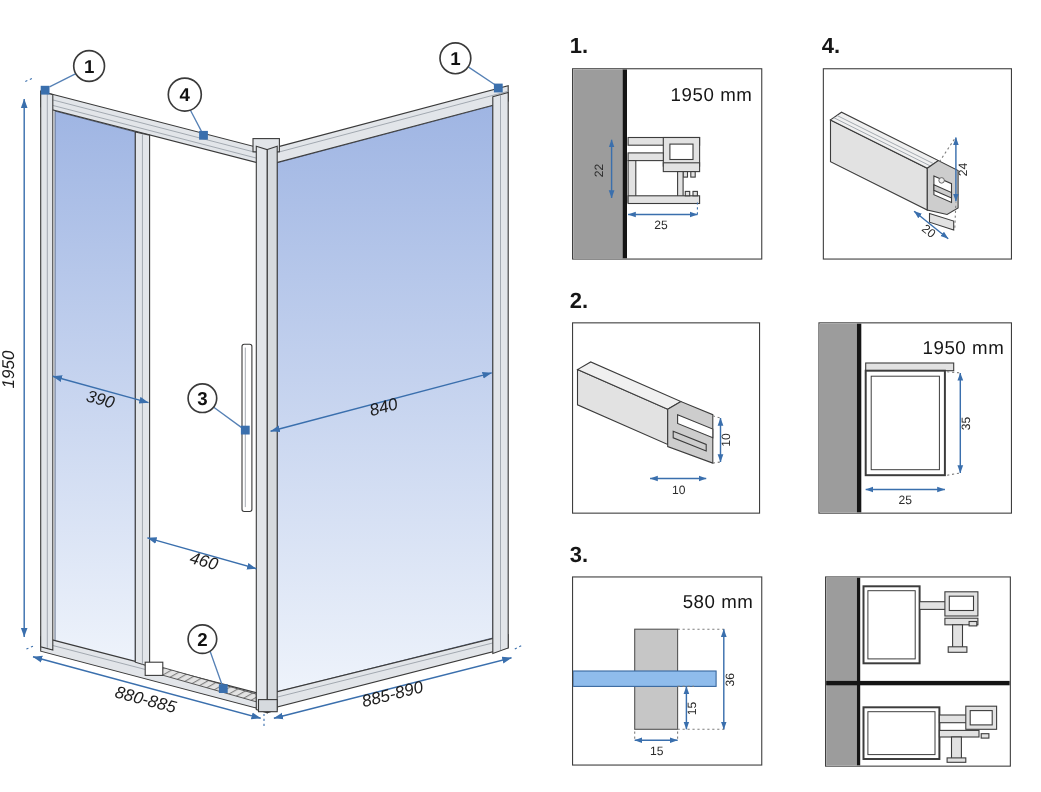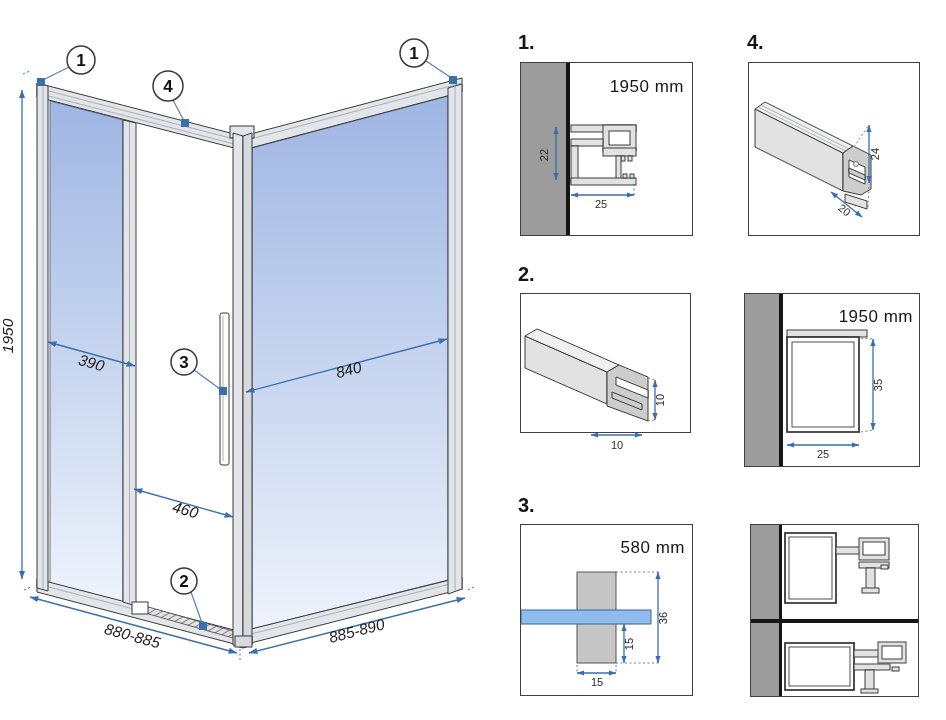--- a/index.html
+++ b/index.html
@@ -230,21 +230,21 @@
         <line class="dim" x1="120" y1="62" x2="120" y2="120" marker-start="url(#b4s)" marker-end="url(#b4e)"></line>
         <text class="t-dim" transform="translate(130,91) rotate(-90)">24</text>
       </g>
       <g>
         <line class="dim" x1="82" y1="129" x2="113" y2="154" marker-start="url(#b4s)" marker-end="url(#b4e)"></line>
         <text class="t-dim" transform="translate(93,150) rotate(39)">20</text>
       </g>
     </svg>
   </div>
 
-  <div class="dbox" style="left:520px;top:293px;width:171px;height:140px">
+  <div class="dbox" style="left:520px;top:293px;width:171px;height:174px">
     <svg width="169" height="172" viewBox="0 0 169 172">
       <defs>
         <marker id="b2e" markerWidth="9" markerHeight="7" refX="7" refY="3" orient="auto" markerUnits="userSpaceOnUse">
             <path d="M0,0.4 L7.2,3 L0,5.6 Z" class="mkr"></path>
           </marker>
         <marker id="b2s" markerWidth="9" markerHeight="7" refX="7" refY="3" orient="auto-start-reverse" markerUnits="userSpaceOnUse">
             <path d="M0,0.4 L7.2,3 L0,5.6 Z" class="mkr"></path>
           </marker>
       </defs>
       <g>

